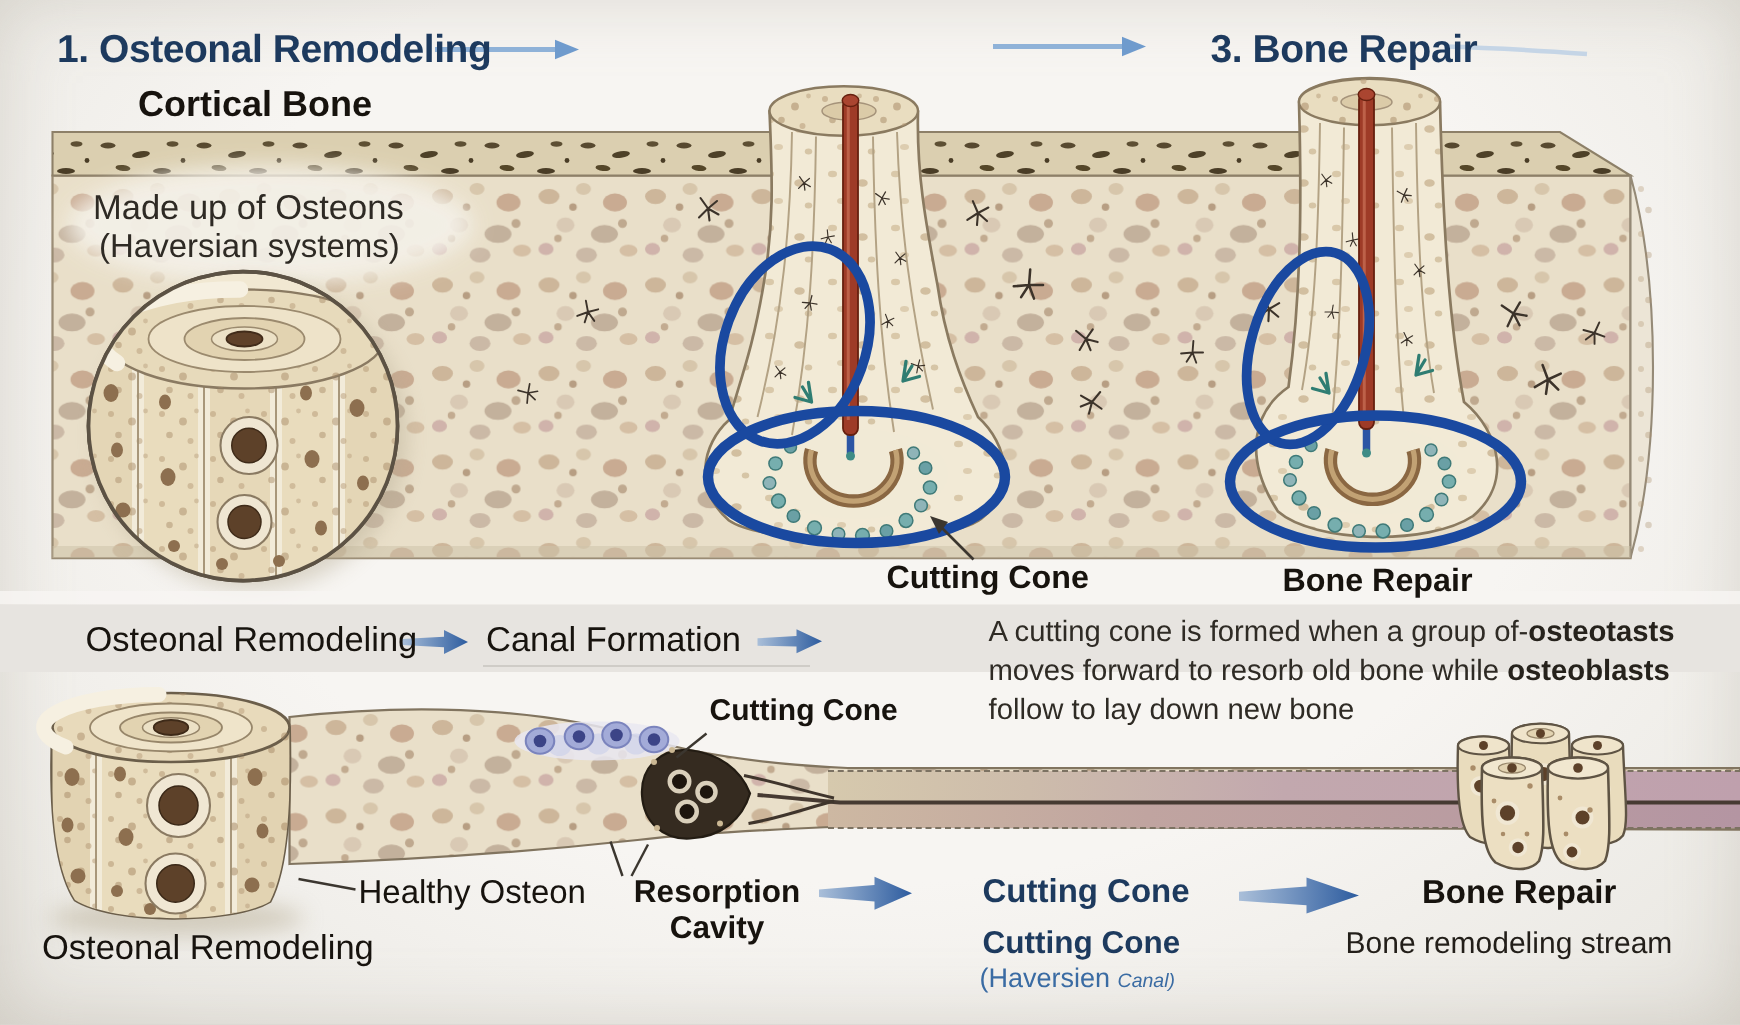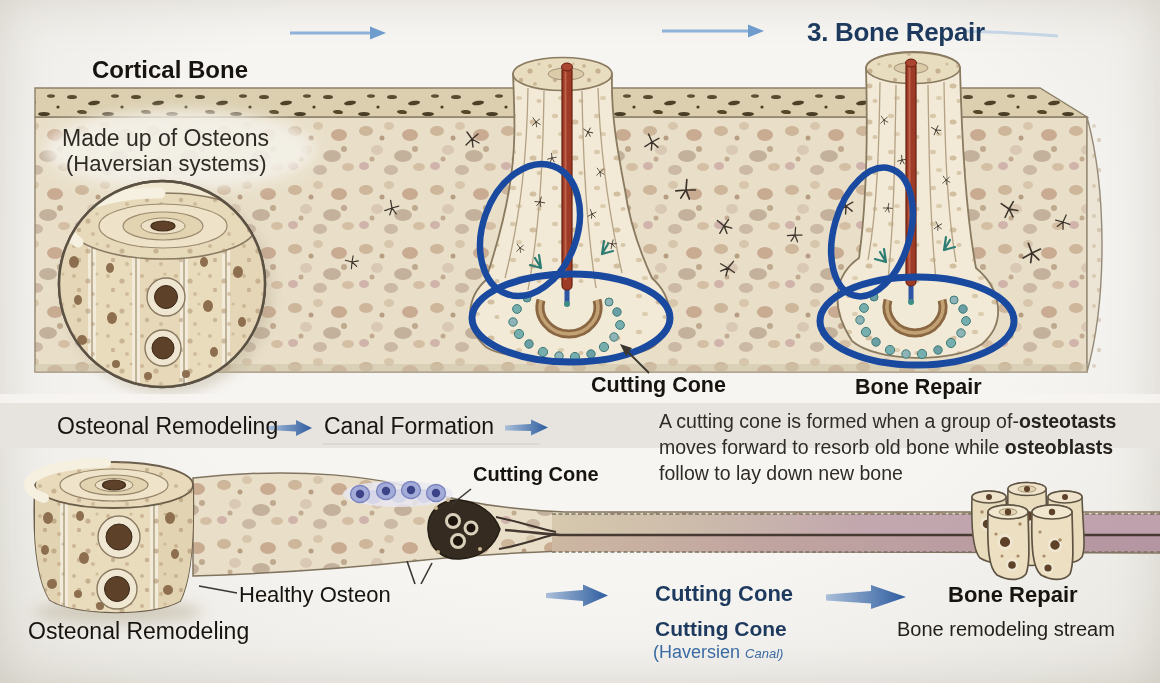--- a/index.html
+++ b/index.html
@@ -436,20 +436,21 @@
     <line x1="662" y1="31" x2="748" y2="31" stroke="#8fb2d8" stroke-width="3.2"></line>
     <polygon points="748,24.5 764,31 748,37.5" fill="#6f9bcd"></polygon>
   </g>
   <path d="M963,31 C1000,32 1030,34 1058,36" fill="none" stroke="#c5d5e6" stroke-width="3"></path>
   <path d="M268,426 L296,424.5 L296,420 L312,428 L296,436 L296,431.5 L268,430 Z" fill="url(#arrG)"></path>
   <path d="M505,425.5 L531,424 L531,419.5 L548,427.5 L531,435.5 L531,431 L505,430.5 Z" fill="url(#arrG)"></path>
   <path d="M546,593 L583,590 L583,584.5 L608,595.5 L583,606.5 L583,601 L546,598 Z" fill="url(#arrG)"></path>
   <path d="M826,594.5 L871,591 L871,585 L906,597 L871,609 L871,603.5 L826,600.5 Z" fill="url(#arrG)"></path>
 </svg>
 
+<div class="lbl hdr navy" style="left:38px;top:18px;">1. Osteonal Remodeling</div>
 <div class="lbl hdr navy" style="left:807px;top:18px;">3. Bone Repair</div>
 
 <div class="lbl ink" style="left:92px;top:57px;font-size:24px;font-weight:700;">Cortical Bone</div>
 
 <div class="lbl soft-ink" style="left:62px;top:126px;font-size:23px;">Made up of Osteons</div>
 <div class="lbl soft-ink" style="left:66px;top:152px;font-size:22px;">(Haversian systems)</div>
 
 <div class="lbl b21 ink" style="left:591px;top:374px;">Cutting Cone</div>
 <div class="lbl b21 ink" style="left:855px;top:376px;">Bone Repair</div>
 
@@ -459,20 +460,24 @@
 <div class="para">
   <span>A cutting cone is formed when a group of-</span><b>osteotasts</b><br>
   <span>moves forward to resorb old bone while </span><b>osteoblasts</b><br>
   <span>follow to lay down new bone</span>
 </div>
 
 <div class="lbl ink" style="left:473px;top:464px;font-size:20px;font-weight:700;">Cutting Cone</div>
 
 <div class="lbl ink" style="left:239px;top:583px;font-size:22px;font-weight:500;">Healthy Osteon</div>
 
+<div class="resorb">
+  <span>Resorption</span><br>
+  <span>Cavity</span>
+</div>
 
 <div class="lbl b23 ink" style="left:28px;top:619px;">Osteonal Remodeling</div>
 
 <div class="lbl navy" style="left:655px;top:582px;font-size:22px;font-weight:700;">Cutting Cone</div>
 <div class="lbl ink" style="left:948px;top:583px;font-size:22px;font-weight:700;">Bone Repair</div>
 
 <div class="lbl navy" style="left:655px;top:618px;font-size:21px;font-weight:700;">Cutting Cone</div>
 <div class="lbl hav" style="left:653px;top:643px;">
   <span>(Haversien</span>
   <span class="small">Canal)</span>

